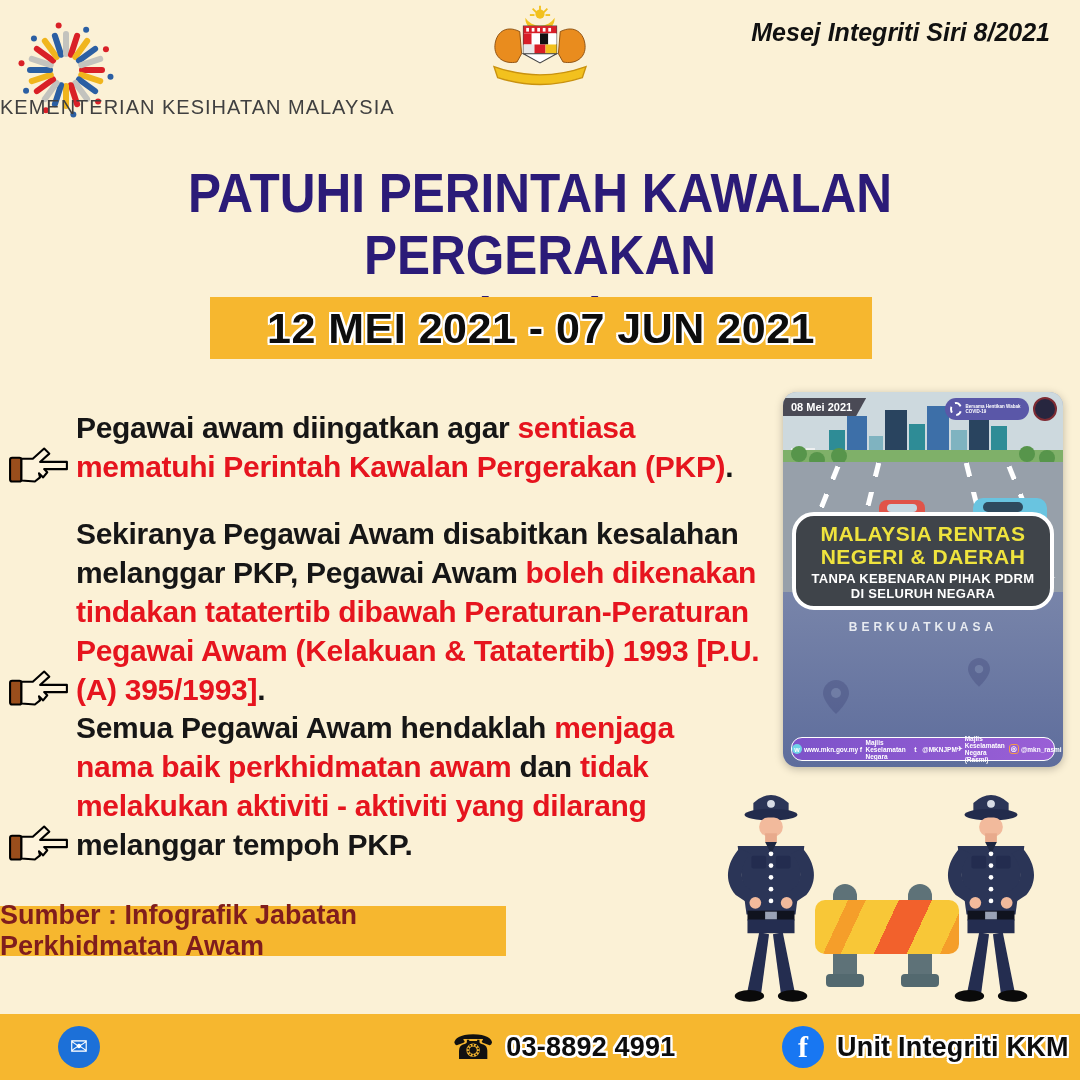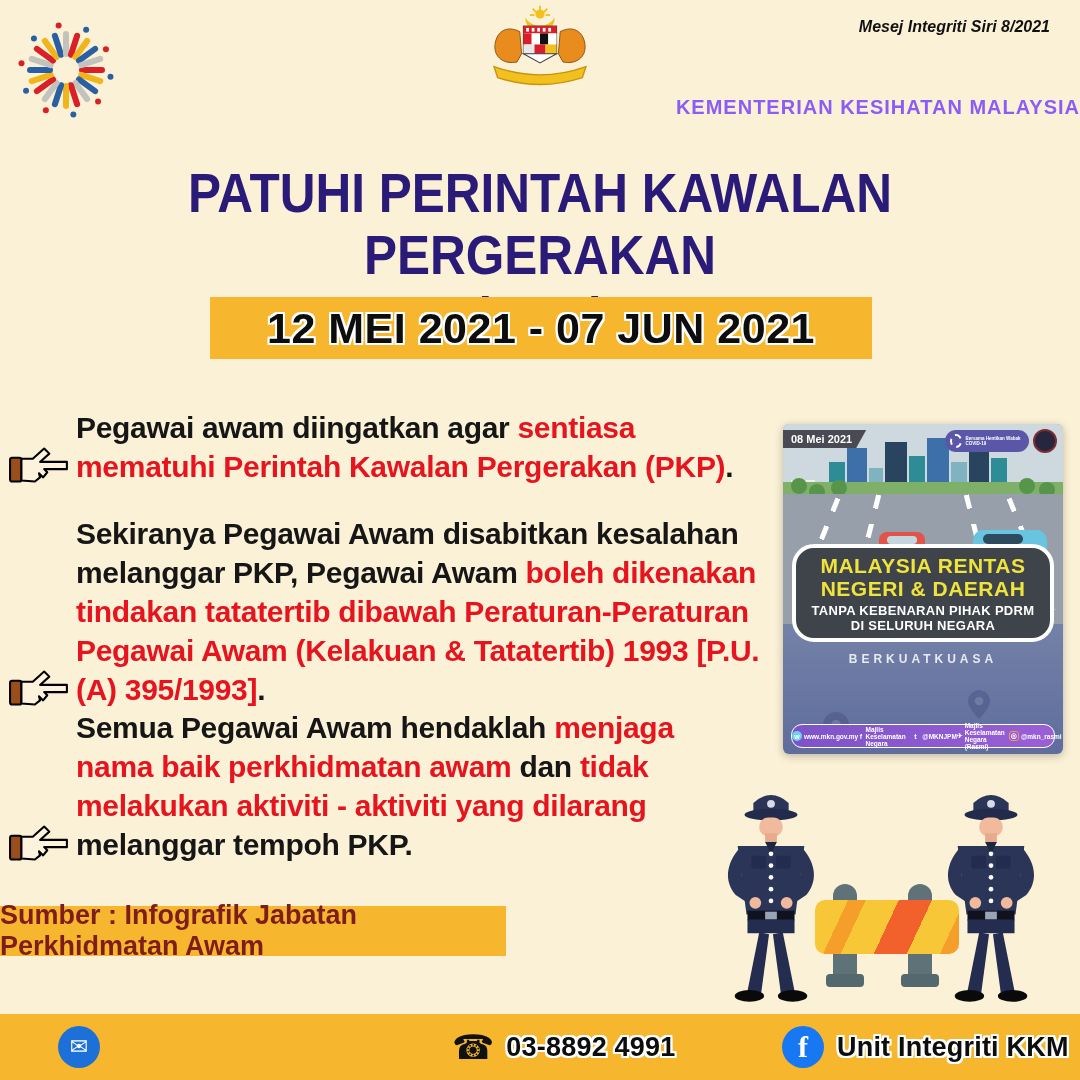--- a/index.html
+++ b/index.html
@@ -5,23 +5,23 @@
   html,body{margin:0;padding:0;}
   body{width:1080px;height:1080px;position:relative;overflow:hidden;
        background:#FBF1D6;font-family:"Liberation Sans",sans-serif;}
   .abs{position:absolute;}
 
   
   .campaign{left:16px;top:20px;display:flex;align-items:flex-start;}
   .campaign-text{margin-left:10px;margin-top:12px;font-weight:800;font-size:21px;
                  line-height:23px;color:#1c1c1c;letter-spacing:.2px;}
   .crest-wrap{left:0;right:0;top:4px;text-align:center;}
-  .ministry{left:0;right:0;top:96px;text-align:right;font-weight:700;font-size:20px;
-            letter-spacing:1px;color:#8b5cf6;}
-  .series{top:18px;right:30px;font-weight:800;font-style:italic;font-size:16px;color:#111;}
+  .ministry{left:0;right:0;top:96px;text-align:left;font-weight:400;font-size:20px;
+            letter-spacing:1px;color:#404040;}
+  .series{top:18px;right:30px;font-weight:800;font-style:italic;font-size:25px;color:#111;}
 
   
   .title{left:0;right:0;top:162px;text-align:center;color:#2B1B78;font-weight:800;
          font-size:55px;line-height:62px;transform:scaleX(.9);letter-spacing:0;}
 
   
   .date-banner{left:210px;top:297px;width:662px;height:62px;background:#F6B72F;
                display:flex;align-items:center;justify-content:center;}
   .date-banner span{font-size:43px;font-weight:800;color:#0d0d0d;letter-spacing:.5px;}
   .outline{text-shadow:-2px -2px 0 #fff,2px -2px 0 #fff,-2px 2px 0 #fff,2px 2px 0 #fff,
@@ -29,23 +29,23 @@
 
   
   .bullet{left:8px;display:flex;align-items:flex-end;}
   .hand{flex:0 0 62px;margin-top:2px;}
   .btext{margin:0 0 0 6px;width:700px;font-weight:700;font-size:30px;line-height:39px;
          letter-spacing:-.3px;color:#161616;}
   .btext .r{color:#E6141E;}
   .btext .k{color:#161616;}
 
   
-  .card{left:783px;top:392px;width:280px;height:330px;border-radius:6px;overflow:hidden;
+  .card{left:783px;top:392px;width:280px;height:375px;border-radius:14px;overflow:hidden;
         background:linear-gradient(180deg,#98A2BC 0%,#7D89AC 45%,#5E6D9C 100%);
-        box-shadow:0 2px 8px rgba(0,0,0,.25);margin-top:32px;}
+        box-shadow:0 2px 8px rgba(0,0,0,.25);}
   .sky{position:absolute;left:0;top:0;width:280px;height:72px;background:#CDD9DE;}
   .bld{position:absolute;bottom:0;}
   .grass{position:absolute;left:0;top:58px;width:280px;height:24px;background:#7FB069;}
   .tree{position:absolute;width:16px;height:16px;border-radius:50%;background:#57954B;}
   .road{position:absolute;left:0;top:70px;width:280px;height:130px;background:#97A0AA;}
   .lane{position:absolute;background:repeating-linear-gradient(180deg,#fff 0 14px,transparent 14px 30px);width:5px;}
   .car-red{position:absolute;left:96px;top:108px;width:46px;height:26px;background:#E05449;border-radius:8px;}
   .car-red i{position:absolute;left:8px;top:4px;width:30px;height:8px;background:#C3D5DF;border-radius:4px;}
   .car-blue{position:absolute;left:190px;top:106px;width:74px;height:30px;background:#69C4E0;border-radius:10px;}
   .car-blue i{position:absolute;left:10px;top:4px;width:40px;height:10px;background:#2E4A5E;border-radius:5px;}

